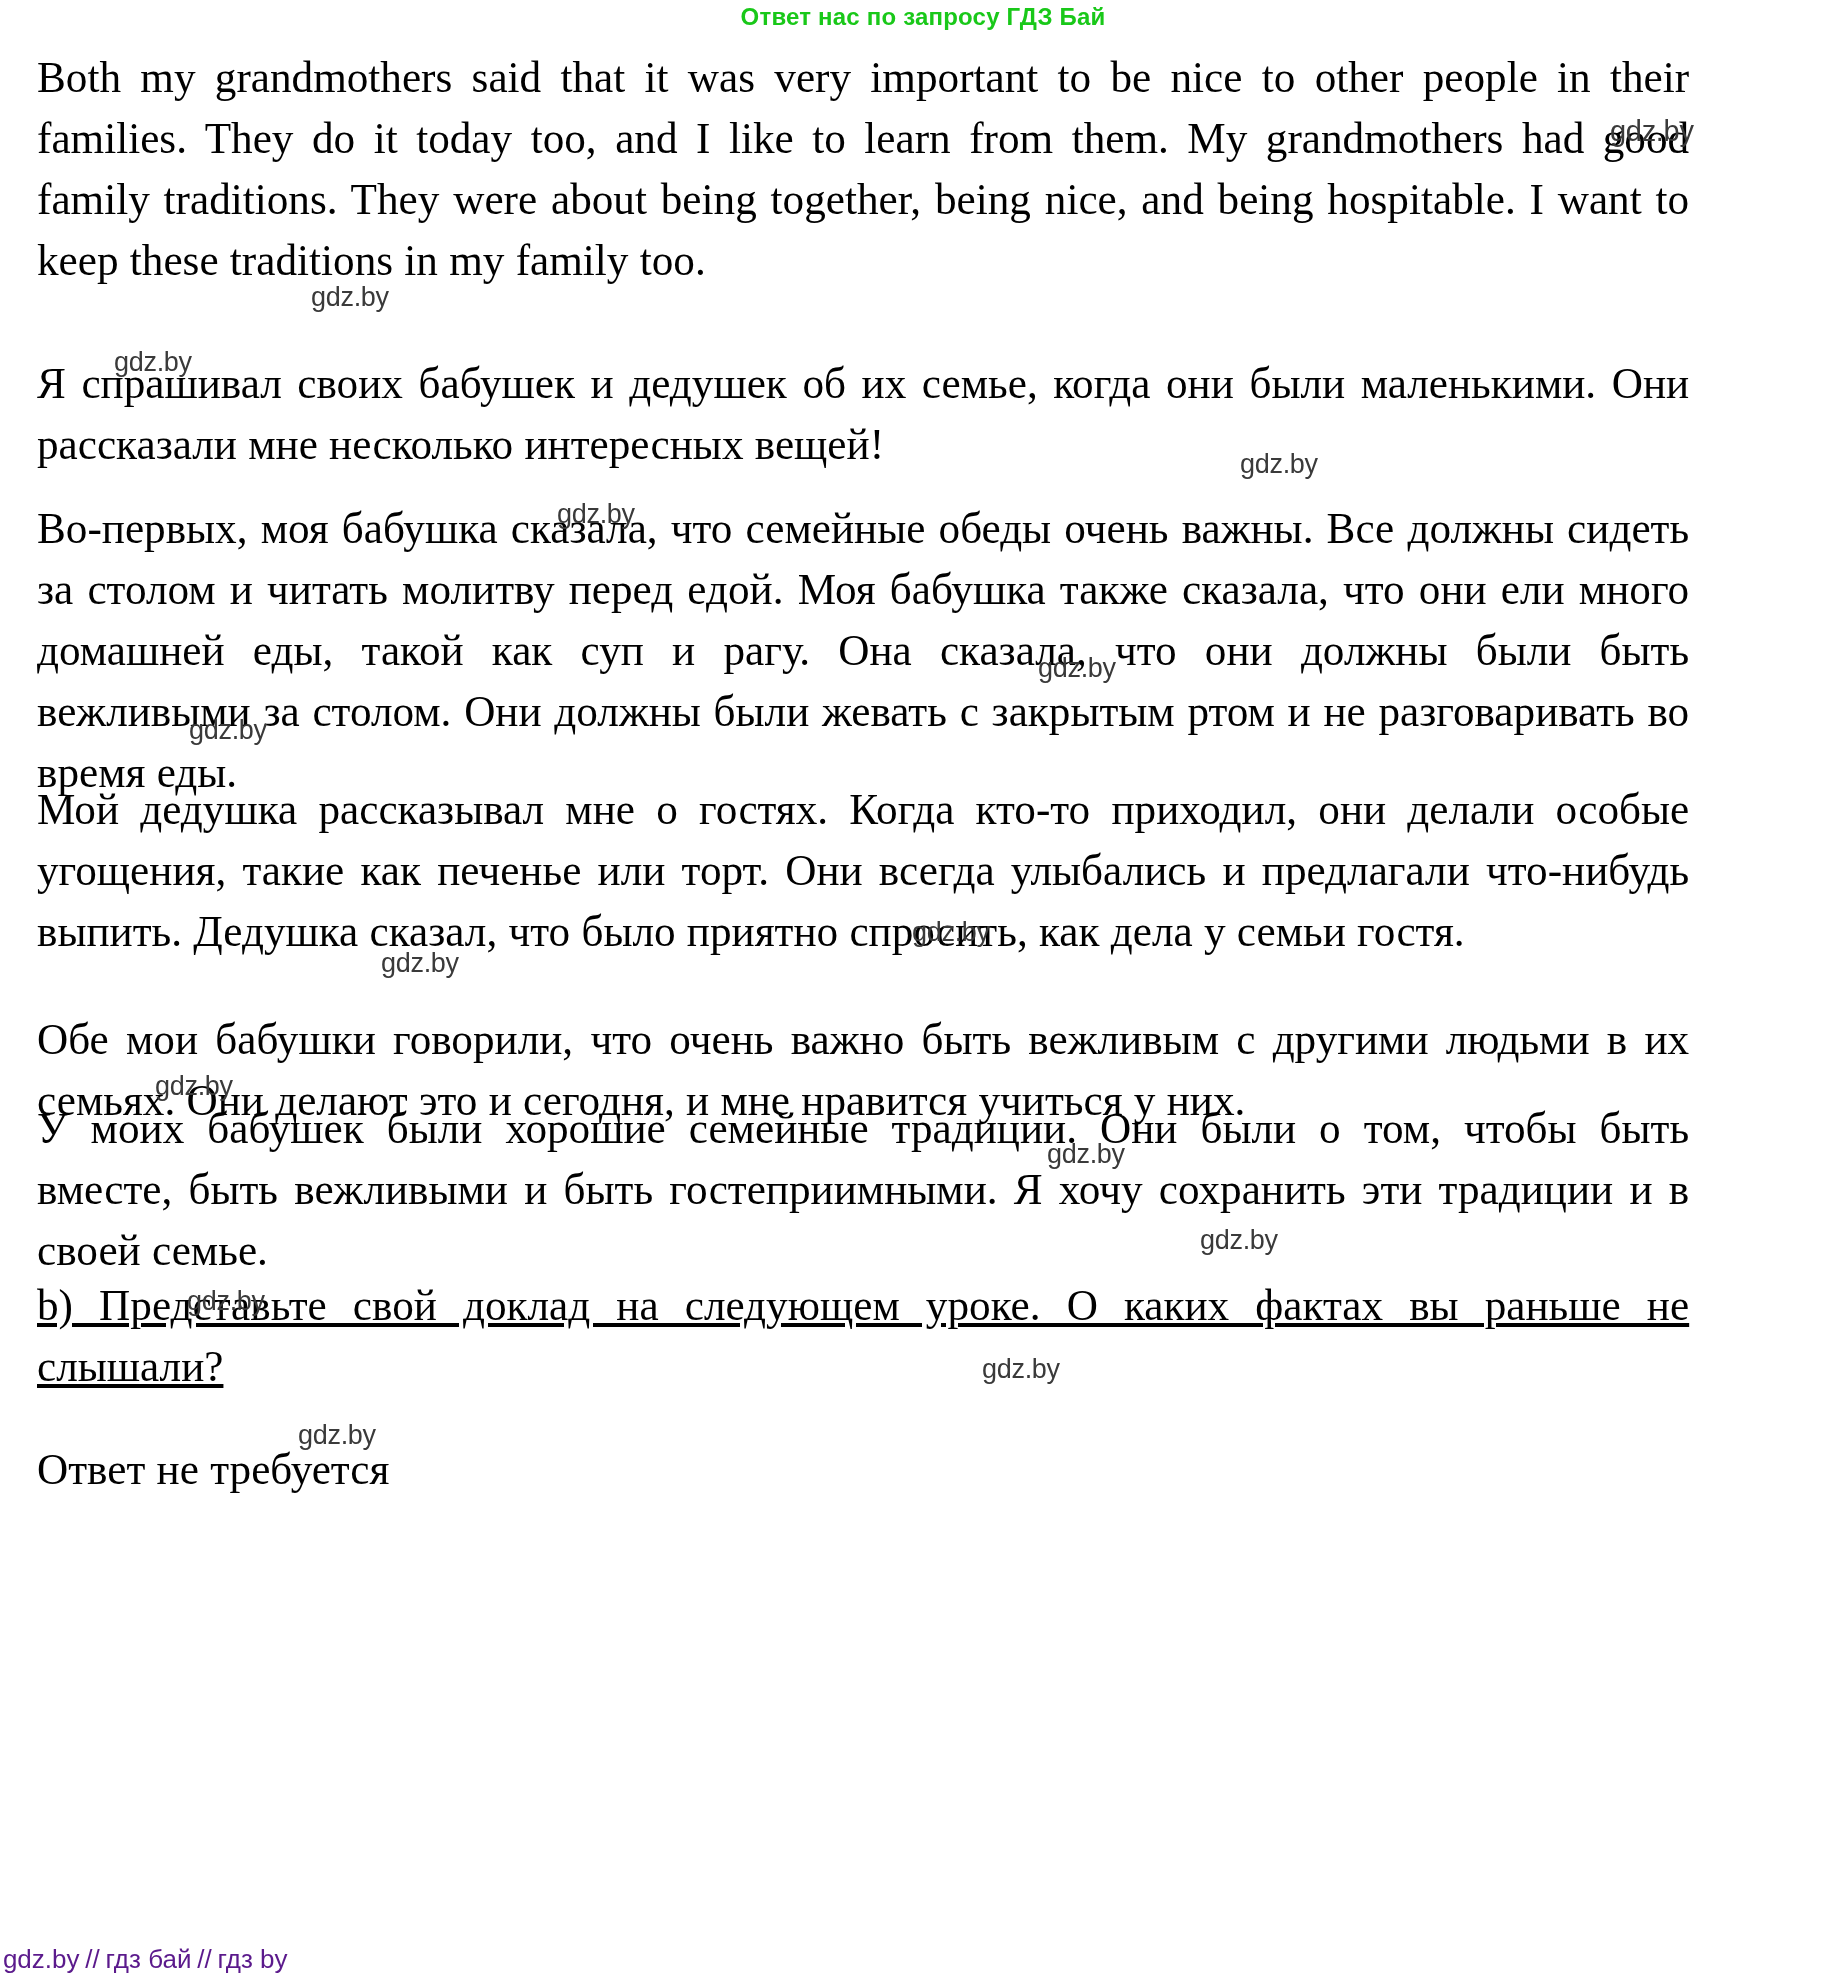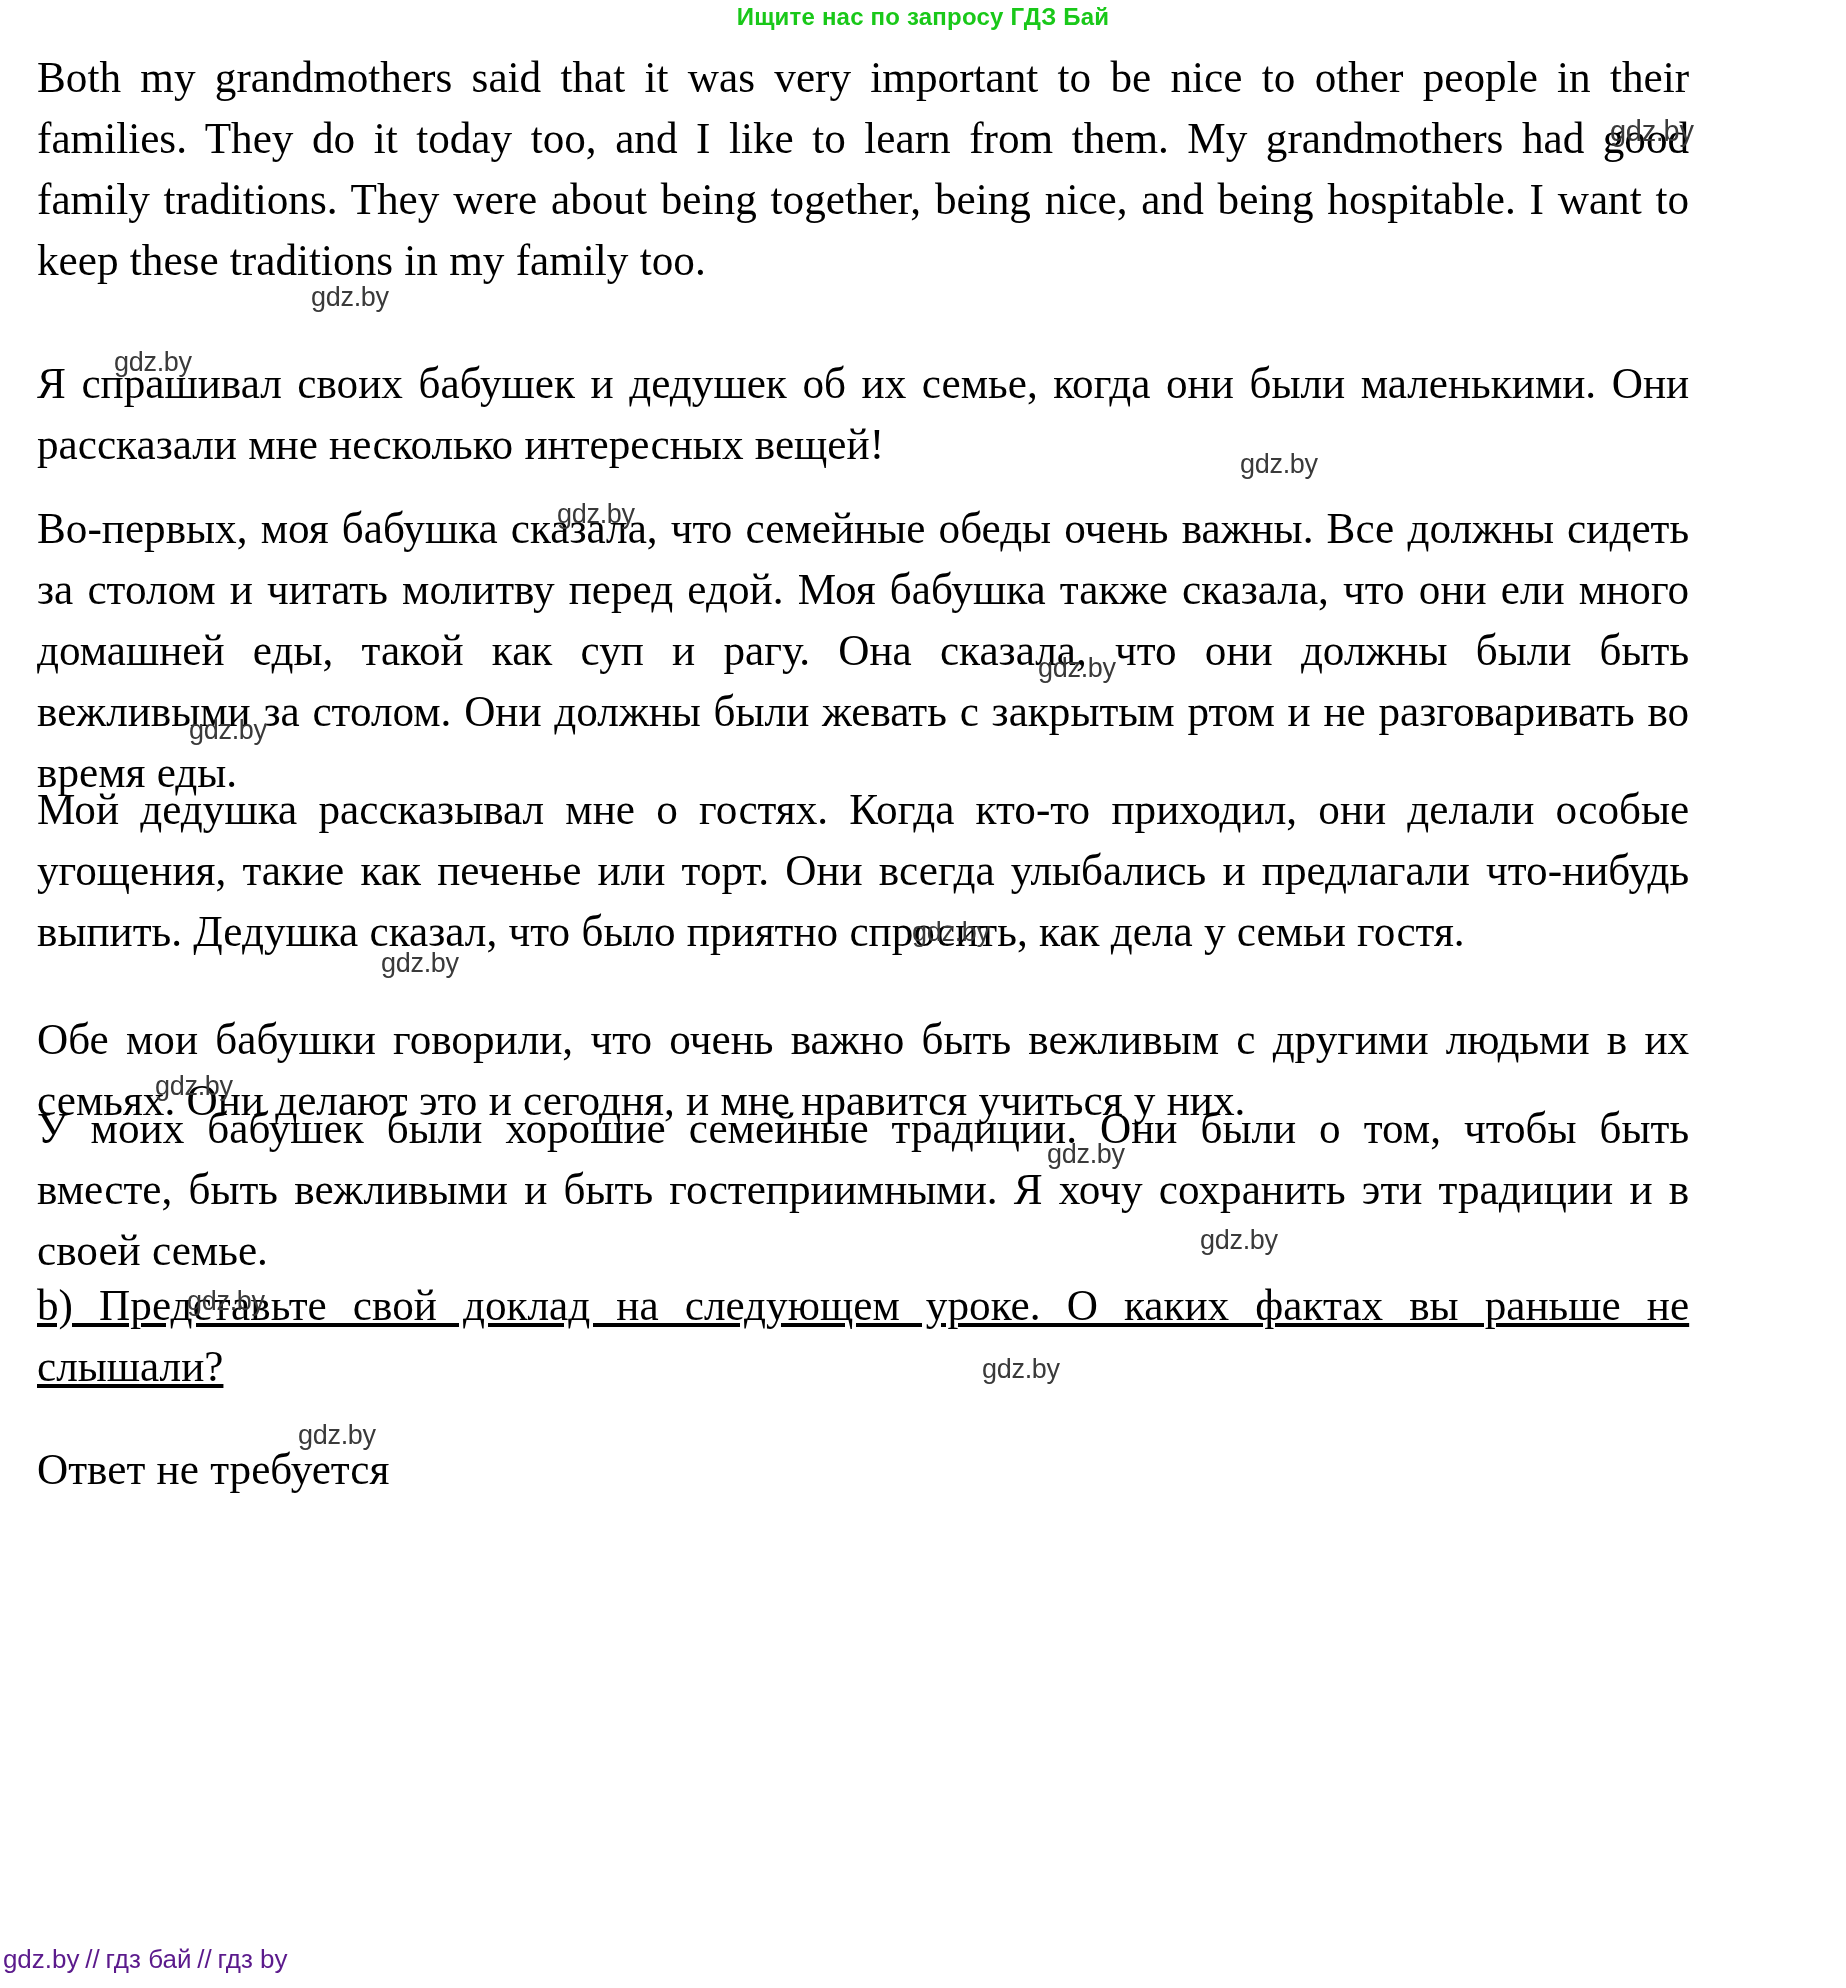--- a/index.html
+++ b/index.html
@@ -96,21 +96,21 @@
     font-size: 26px;
     color: #5b1a8c;
     white-space: nowrap;
   }
   .footer-links span { margin: 0 2.9px; }
   .footer-sep { color: #5b1a8c; }
 </style>
 </head>
 <body>
 
-<div class="header-banner">Ищите нас по запросу ГДЗ Бай</div>
+<div class="header-banner">Ответ нас по запросу ГДЗ Бай</div>
 
 <div class="page">
   <div class="content">
 
     <div class="blk-en">
       <p class="para last-line-left">Both my grandmothers said that it was very important to be nice to other people in their families. They do it today too, and I like to learn from them. My grandmothers had good family traditions. They were about being together, being nice, and being hospitable. I want to keep these traditions in my family too.</p>
     </div>
 
     <div class="blk-ru1">
       <p class="para last-line-left">Я спрашивал своих бабушек и дедушек об их семье, когда они были маленькими. Они рассказали мне несколько интересных вещей!</p>

